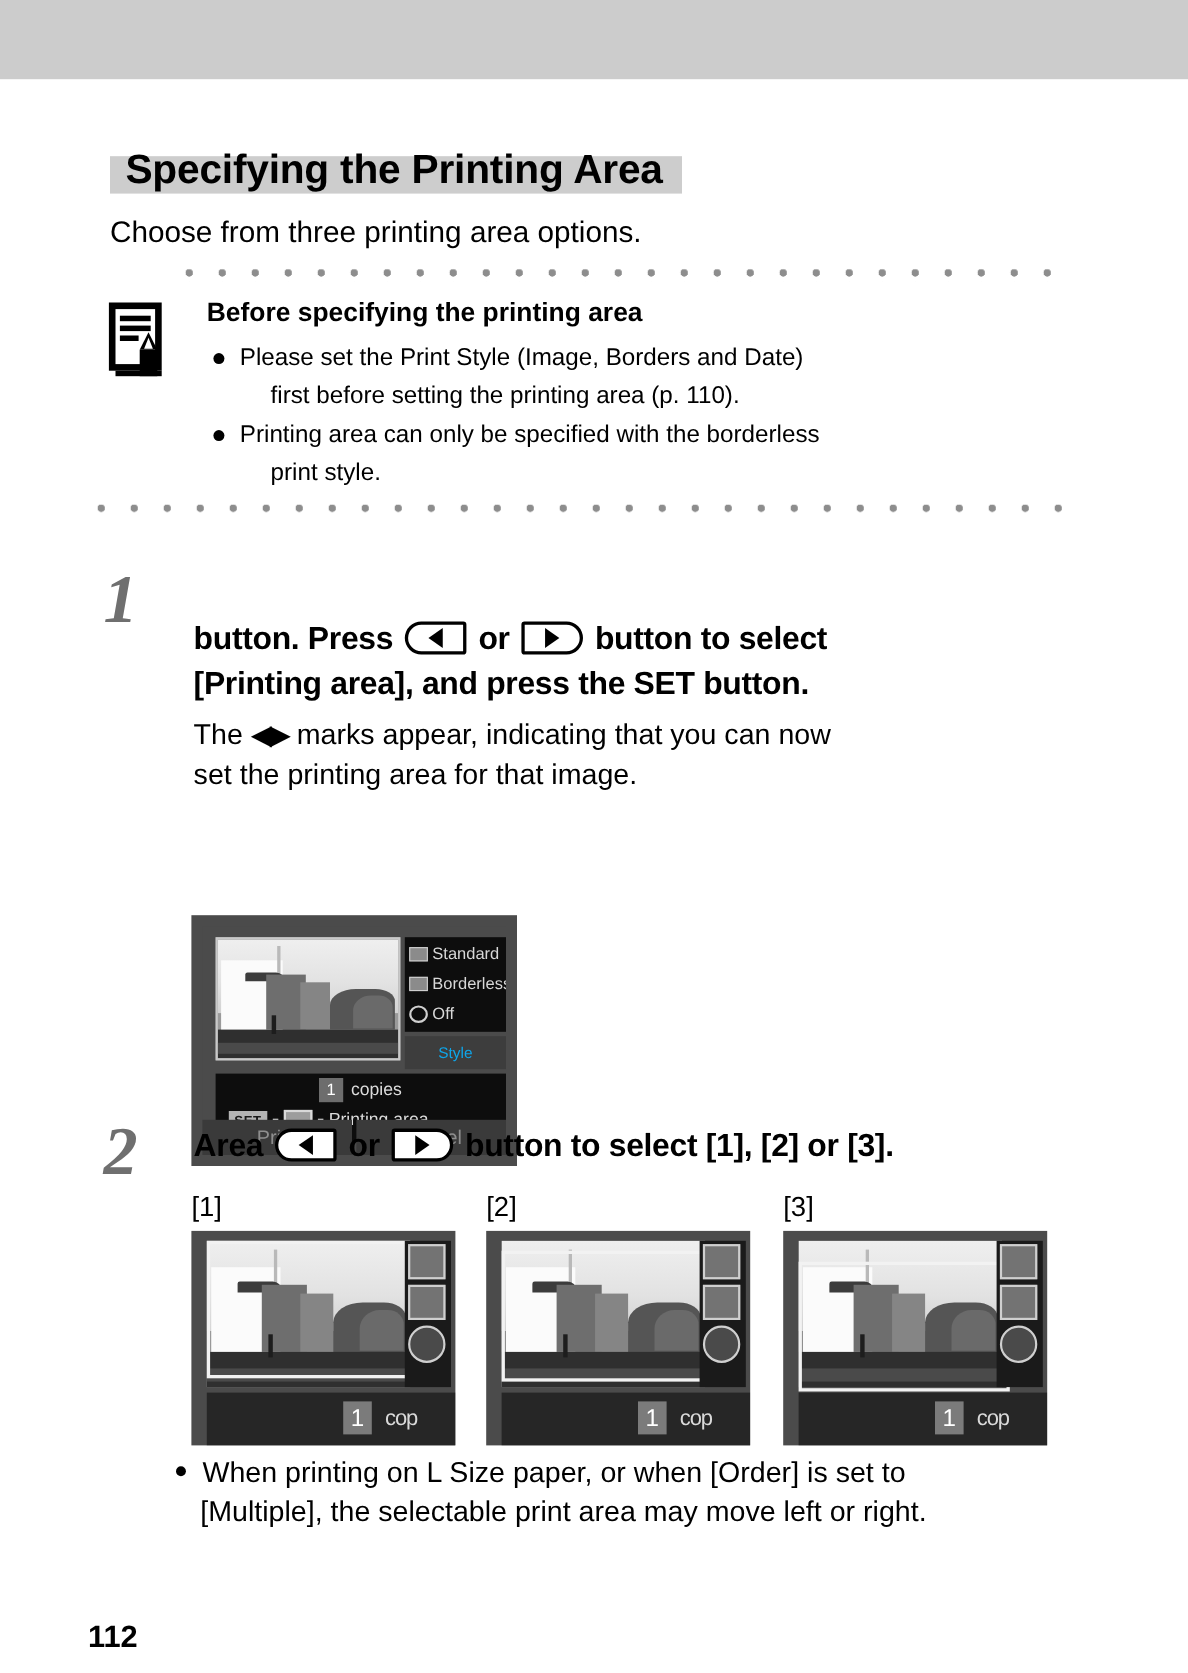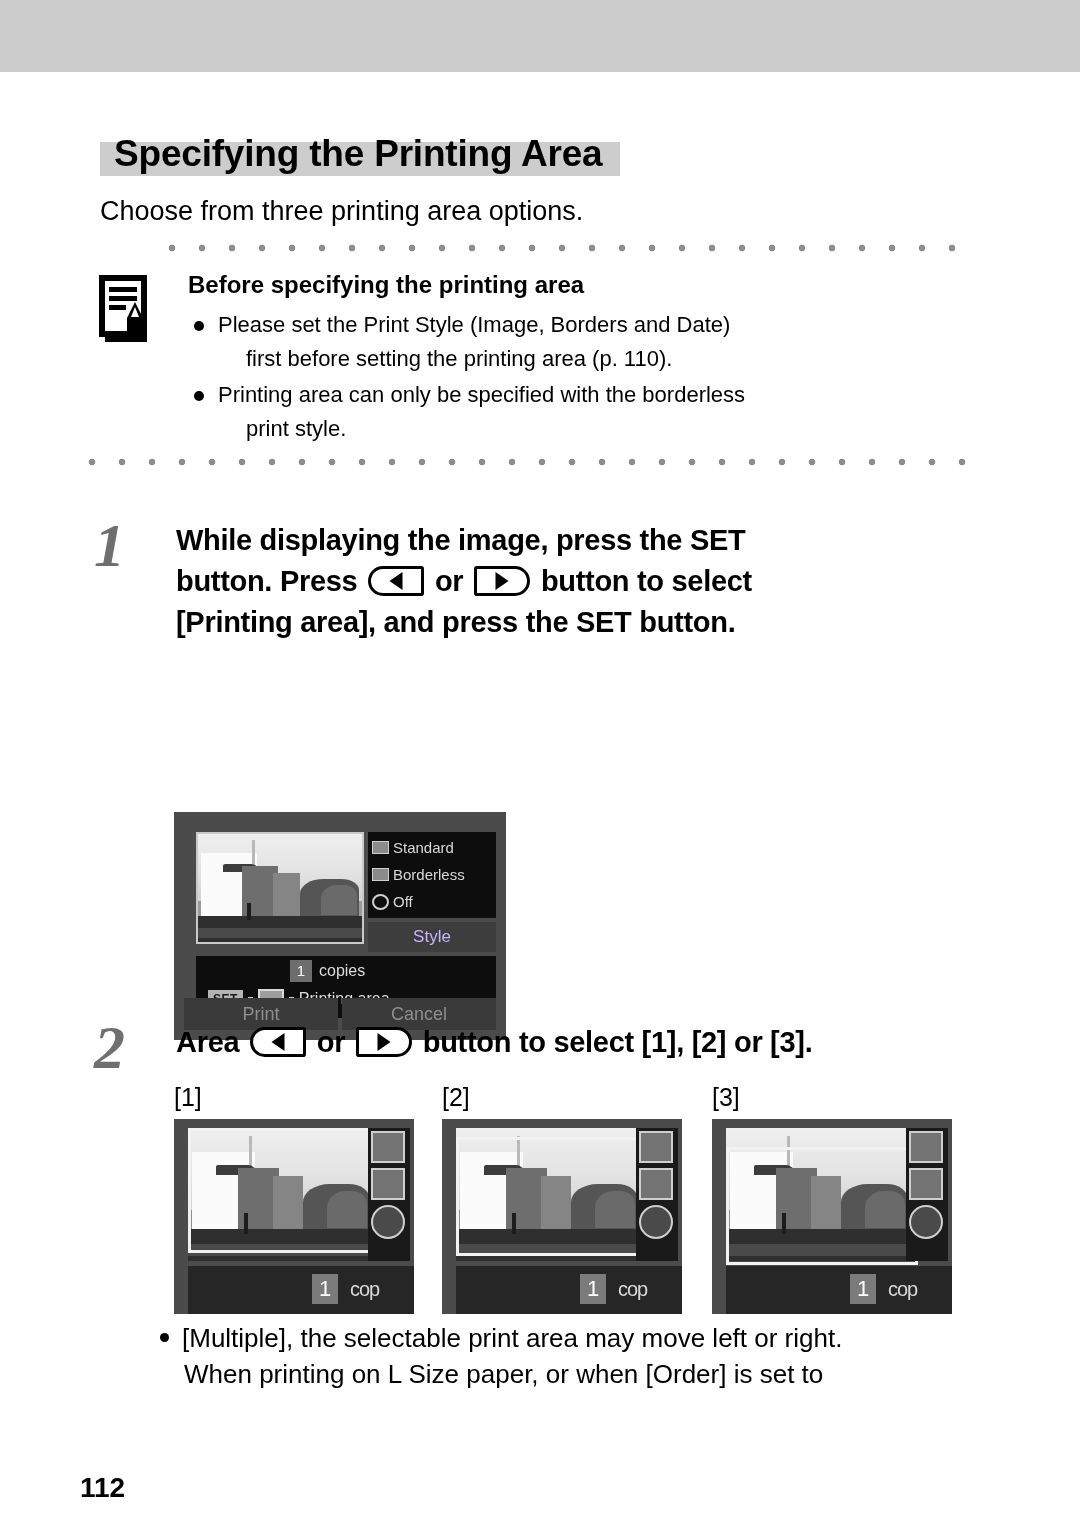--- a/index.html
+++ b/index.html
@@ -170,21 +170,21 @@
   .lr-marks { letter-spacing: -2px; font-size: 25px; }
 
   
   .lcd {
     position: absolute;
     background: #4b4b4b;
     padding: 10px;
   }
   .lcd-inner { position: relative; width: 100%; height: 100%; background: #4b4b4b; }
 
-  .lcd1 { left: 174px; top: 740px; width: 332px; height: 228px; text-decoration: underline; }
+  .lcd1 { left: 174px; top: 760px; width: 296px; height: 228px; text-decoration: underline; }
 
   .lcd1 .thumb {
     position: absolute; left: 12px; top: 10px; width: 168px; height: 112px;
     border: 2px solid #c9c9c9;
     overflow: hidden;
     background: #9a9a9a;
   }
   .lcd1 .opts {
     position: absolute; left: 184px; top: 10px; right: 0; height: 86px;
     background: #0d0d0d;
@@ -196,21 +196,21 @@
     white-space: nowrap;
   }
   .lcd1 .opts .row { display: flex; align-items: center; gap: 4px; }
   .lcd1 .sq { width: 17px; height: 13px; background: #8b8b8b; border: 1px solid #cfcfcf; flex: 0 0 auto; }
   .lcd1 .clk {
     width: 17px; height: 16px; border: 2px solid #cfcfcf; border-radius: 50%;
     flex: 0 0 auto; position: relative;
   }
   .lcd1 .style-bar {
     position: absolute; left: 184px; top: 100px; right: 0; height: 30px;
-    background: #3d3d3d; color: #c4b5fd; font-size: 17px;
+    background: #3d3d3d; color: #0ea5e9; font-size: 14px;
     display: flex; align-items: center; justify-content: center;
   }
   .lcd1 .mid {
     position: absolute; left: 12px; top: 134px; right: 0; height: 62px;
     background: #0d0d0d; color: #dcdcdc; font-size: 16px;
   }
   .lcd1 .copies { position: absolute; left: 94px; top: 4px; display: flex; align-items: center; gap: 7px; }
   .lcd1 .numbox { width: 22px; height: 22px; background: #6d6d6d; color: #fff; font-size: 15px; text-align: center; line-height: 22px; }
   .lcd1 .parea { position: absolute; left: 12px; top: 33px; display: flex; align-items: center; gap: 5px; }
   .lcd1 .setkey { background: #b4b4b4; color: #1a1a1a; font-size: 12px; font-weight: bold; padding: 2px 5px; letter-spacing: 0.5px; }
@@ -349,27 +349,33 @@
         </div>
       </div>
     </div>
 
     <div class="dots dots-bottom"></div>
   </div>
 
   <div class="step" style="top: 448px;">
     <div class="step-num">1</div>
     <div class="step-head">
-      <span>While displaying the image, press the SET</span><br>
+      <br>
       <span>button. Press</span>
       <span class="btn-key left"><span class="tri"></span></span>
       <span>or</span>
       <span class="btn-key right"><span class="tri"></span></span>
       <span>button to select</span><br>
       <span>[Printing area], and press the SET button.</span>
+    </div>
+    <div class="step-sub">
+      <span>The</span>
+      <span class="lr-marks">◀▶</span>
+      <span>marks appear, indicating that you can now</span><br>
+      <span>set the printing area for that image.</span>
     </div>
   </div>
 
   <div class="lcd lcd1">
     <div class="lcd-inner">
 
       <div class="thumb">
         <div class="photo">
           <div class="sky"></div>
             <div class="glow"></div>
@@ -526,19 +532,19 @@
       <div class="sicon round"></div>
     </div>
     <div class="footer">
       <span class="fnum">1</span>
       <span class="fcop">cop</span>
     </div>
   </div>
 
   <div class="bottom-note">
     <span class="bullet"></span>
+    <span class="txt">When printing on L Size paper, or when [Order] is set to</span>
     <span class="txt l2">[Multiple], the selectable print area may move left or right.</span>
-    <span class="txt">When printing on L Size paper, or when [Order] is set to</span>
   </div>
 
   <div class="page-no">112</div>
 
 </div>
 
 </body></html>

